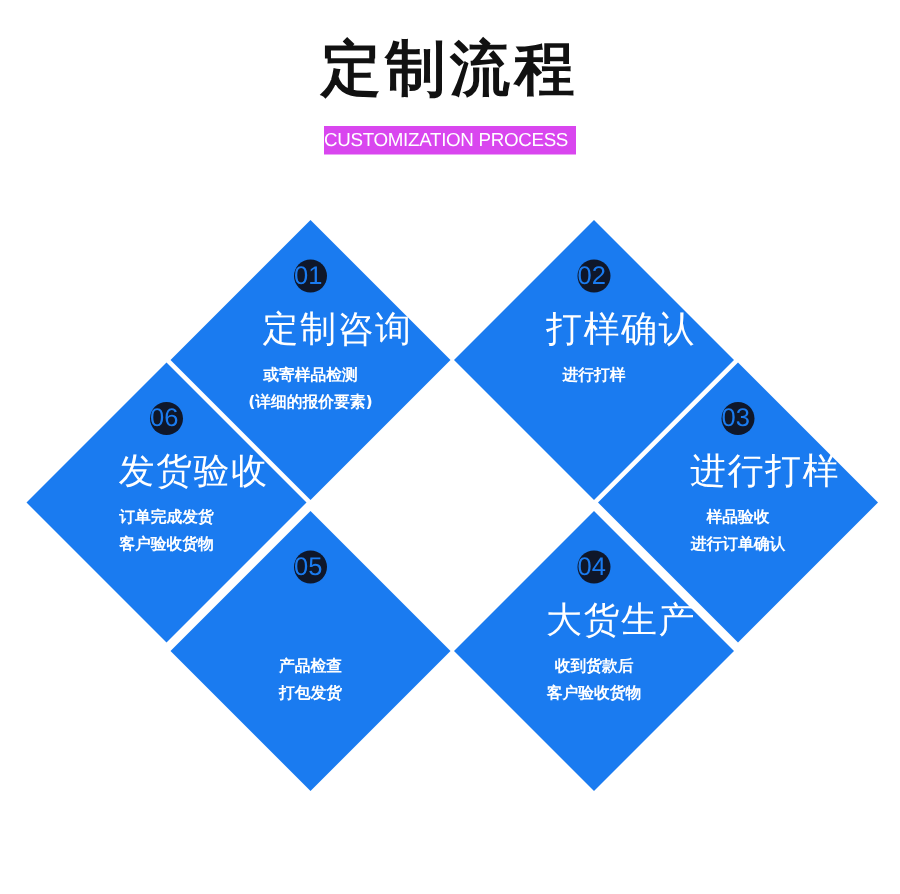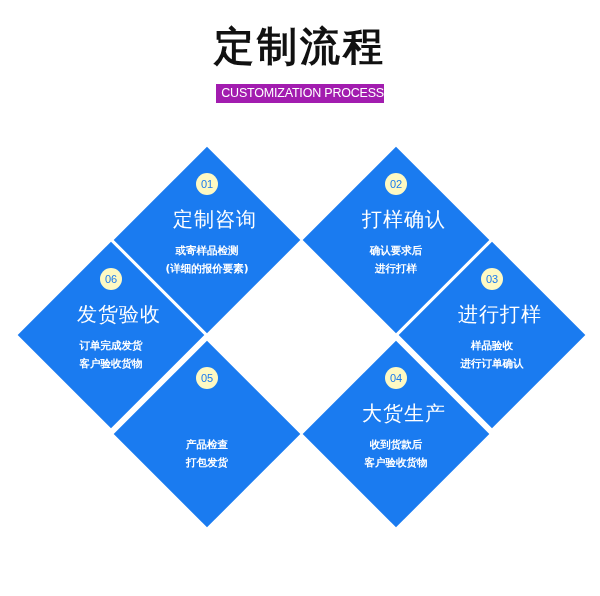--- a/index.html
+++ b/index.html
@@ -1,23 +1,23 @@
 <!DOCTYPE html>
 <html><head>
 <meta charset="utf-8">
 <style>
   html,body{margin:0;padding:0;}
   body{width:600px;height:596px;background:#ffffff;position:relative;overflow:hidden;font-family:"DejaVu Sans","Liberation Sans",sans-serif;}
   .title{position:absolute;left:0;top:18px;width:600px;text-align:center;font-size:40px;font-weight:bold;color:#111111;letter-spacing:3px;line-height:56px;}
-  .subtitle{position:absolute;left:216px;top:84px;width:168px;height:19px;background:#a21caf;color:#ffffff;font-family:"Liberation Sans",sans-serif;font-size:12.5px;line-height:19px;text-align:right;letter-spacing:-0.2px;}
+  .subtitle{position:absolute;left:216px;top:84px;width:168px;height:19px;background:#d946ef;color:#ffffff;font-family:"Liberation Sans",sans-serif;font-size:12.5px;line-height:19px;text-align:left;letter-spacing:-0.2px;}
   .diamond{position:absolute;width:186px;height:186px;}
   .diamond .shape{position:absolute;left:27px;top:27px;width:132px;height:132px;background:#1a7bf0;transform:rotate(45deg);}
   .diamond .content{position:absolute;left:0;top:0;width:186px;height:186px;text-align:center;color:#ffffff;}
-  .badge{position:absolute;left:82px;top:26px;width:22px;height:22px;border-radius:50%;background:#fef9c3;color:#1a7bf0;font-family:"Liberation Sans",sans-serif;font-size:11px;line-height:22px;text-align:center;}
-  .step-title{position:absolute;left:8px;top:58px;width:186px;font-size:20px;line-height:28px;letter-spacing:1px;}
+  .badge{position:absolute;left:82px;top:26px;width:22px;height:22px;border-radius:50%;background:#0f172a;color:#1a7bf0;font-family:"Liberation Sans",sans-serif;font-size:17px;line-height:22px;text-align:left;}
+  .step-title{position:absolute;left:18px;top:58px;width:186px;font-size:24px;line-height:28px;letter-spacing:1px;}
   .step-desc{position:absolute;left:0;top:94px;width:186px;font-size:10.5px;line-height:18px;font-weight:bold;}
 </style>
 </head>
 <body>
 
 <div class="title">定制流程</div>
 <div class="subtitle">CUSTOMIZATION PROCESS</div>
 
 <div class="diamond" style="left:114px;top:147px;">
   <div class="shape"></div>
@@ -30,21 +30,20 @@
     </div>
   </div>
 </div>
 
 <div class="diamond" style="left:303px;top:147px;">
   <div class="shape"></div>
   <div class="content">
     <div class="badge">02</div>
     <div class="step-title">打样确认</div>
     <div class="step-desc">
-      <div>确认要求后</div>
       <div>进行打样</div>
     </div>
   </div>
 </div>
 
 <div class="diamond" style="left:399px;top:242px;">
   <div class="shape"></div>
   <div class="content">
     <div class="badge">03</div>
     <div class="step-title">进行打样</div>

